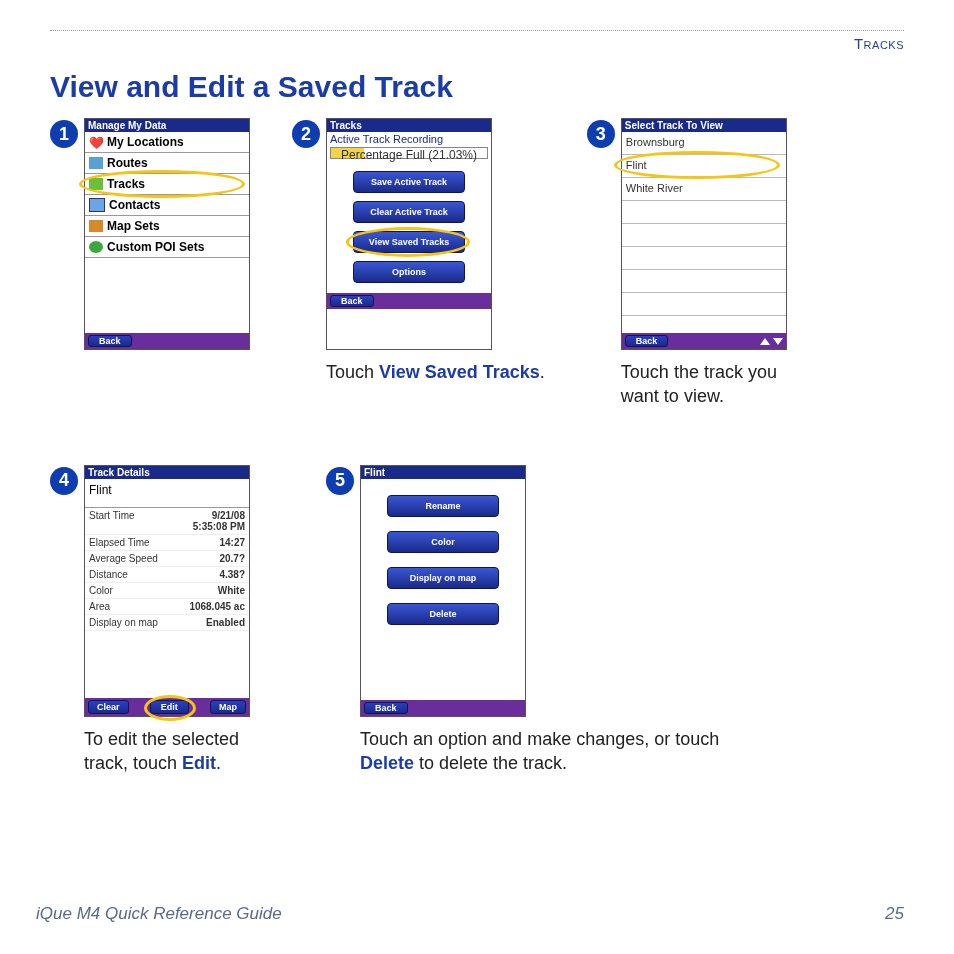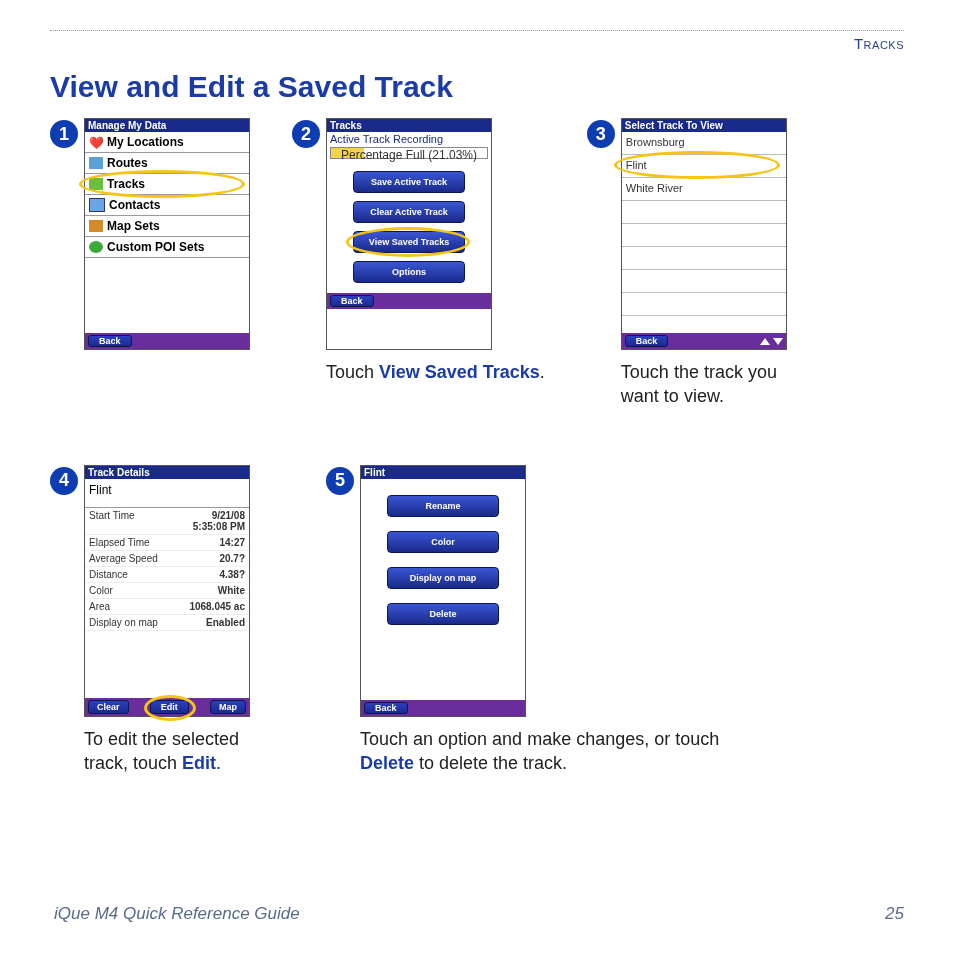--- a/index.html
+++ b/index.html
@@ -192,21 +192,21 @@
   }
   .s4-row {
     display:flex; justify-content:space-between;
     font-size:10px; color:#333;
     padding:2px 4px;
     border-bottom:1px solid #eee;
   }
   .s4-row .v { font-weight:bold; text-align:right; }
   .page-footer {
     position:absolute;
-    bottom:30px; left:54px; right:50px;
+    bottom:30px; left:36px; right:50px;
     display:flex; justify-content:space-between;
     font-style:italic;
     color:#5a6a8a;
     font-size:17px;
   }
 </style>
 </head>
 <body>
 
 <div class="page">

